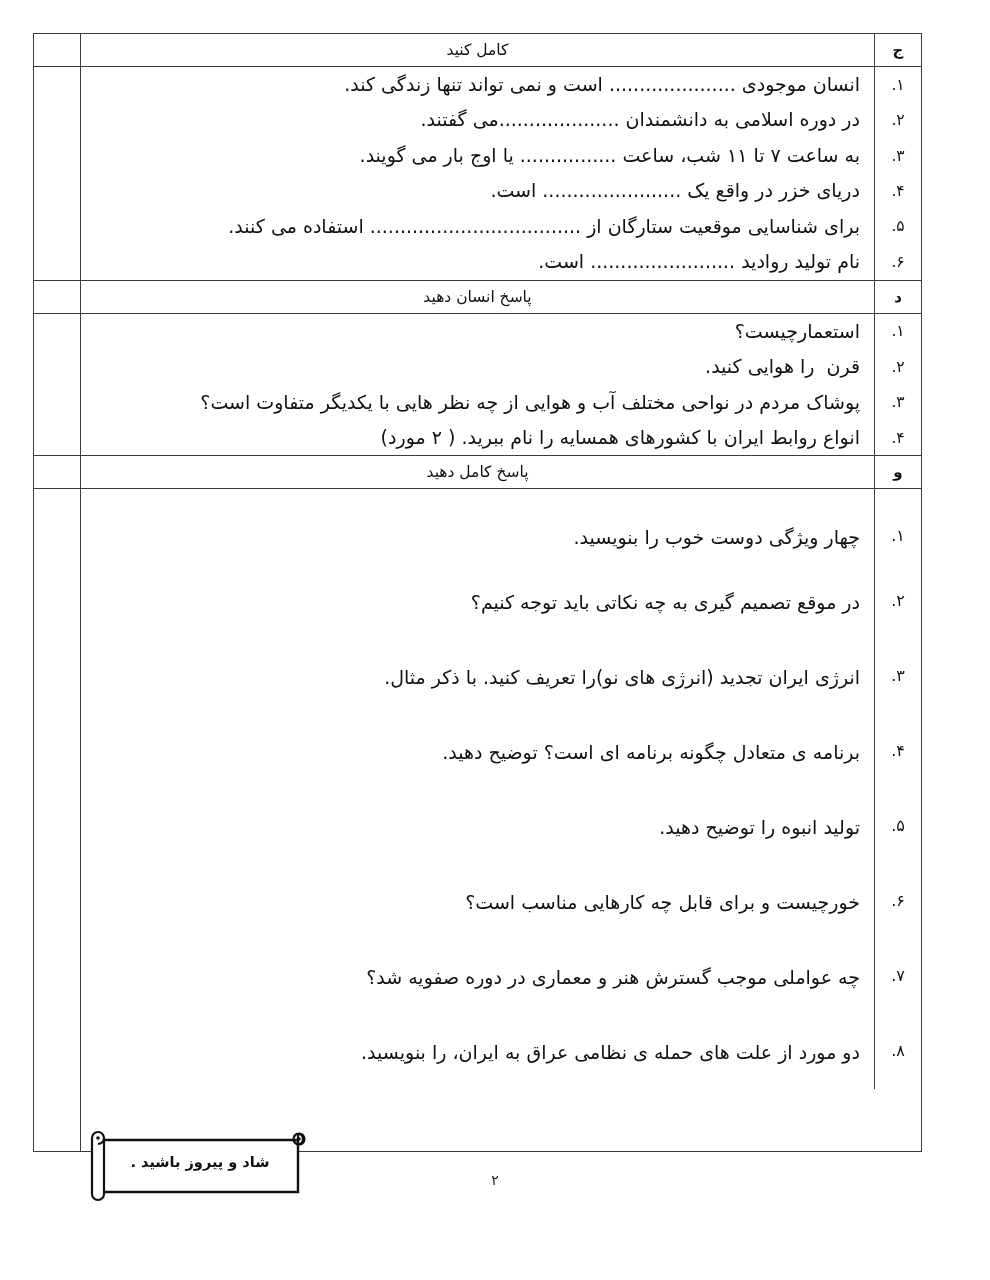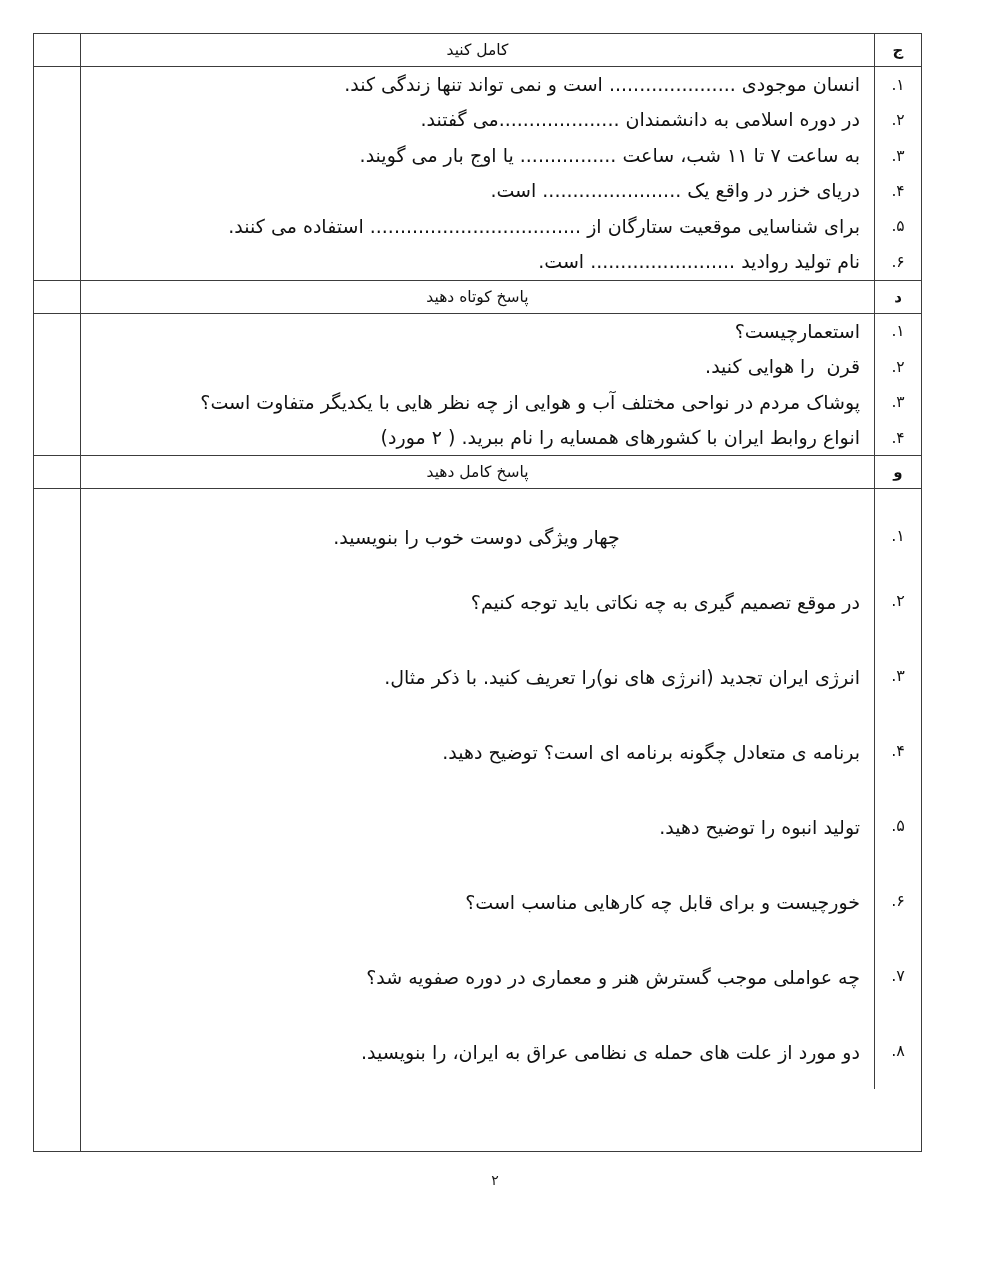--- a/index.html
+++ b/index.html
@@ -106,21 +106,21 @@
   .tight .q-num { font-size: 15.5px; }
   .tight .q-text { padding-top: 3px; padding-bottom: 3px; }
 
   
   .airy .q-row { min-height: 75px; }
   .airy .q-text { padding-top: 24px; }
   .airy .q-num {
     align-items: flex-start;
     padding-top: 27px;
   }
-  .airy .q-row:first-child .q-text { padding-top: 34px; text-align: center; }
+  .airy .q-row:first-child .q-text { padding-top: 34px; }
   .airy .q-row:first-child .q-num { padding-top: 37px; }
 
   .sec-body-letter-cell,
   .sec-body-mark-cell {
     background: #ffffff;
   }
 
   
   .tail-space { height: 62px; }
 
@@ -207,21 +207,21 @@
               <div class="q-row">
                 <div class="q-num">۶.</div>
                 <div class="q-text">نام تولید روادید ........................ است.</div>
               </div>
             </div>
           </td>
           <td class="sec-body-mark-cell"></td>
         </tr>
         <tr>
           <td class="sec-head-letter">د</td>
-          <td class="sec-head-title">پاسخ کوتاه دهید</td>
+          <td class="sec-head-title">پاسخ انسان دهید</td>
           <td class="sec-head-mark"></td>
         </tr>
         <tr>
           <td class="sec-body-cell" colspan="2">
             <div class="q-list tight">
               <div class="q-row">
                 <div class="q-num">۱.</div>
                 <div class="q-text">استعمارچیست؟</div>
               </div>
               <div class="q-row">
@@ -283,17 +283,28 @@
               <div class="tail-space"></div>
             </div>
           </td>
           <td class="sec-body-mark-cell"></td>
         </tr>
       </tbody>
   </table>
 
   <div class="footer">
 
+    <div class="scroll-banner">
+      <svg width="232" height="72" viewBox="0 0 232 72" xmlns="http://www.w3.org/2000/svg">
+        <path d="M14 10 H214 V62 H14 Z" fill="#ffffff" stroke="#111111" stroke-width="2.4"></path>
+        <path d="M214 10 V4 a5 5 0 0 1 5 5 a5 5 0 0 1 -5 5 Z" fill="#ffffff" stroke="#111111" stroke-width="2.2"></path>
+        <ellipse cx="215" cy="9" rx="5.5" ry="5.5" fill="none" stroke="#111111" stroke-width="2.2"></ellipse>
+        <ellipse cx="215" cy="9" rx="1.8" ry="1.8" fill="#111111"></ellipse>
+        <path d="M14 14 a6 6 0 0 0 0 -12 a6 6 0 0 0 -6 6 v56 a6 6 0 0 0 6 6 a6 6 0 0 0 6 -6 V10" fill="#ffffff" stroke="#111111" stroke-width="2.2"></path>
+        <ellipse cx="14" cy="8" rx="1.8" ry="1.8" fill="#111111"></ellipse>
+      </svg>
+      <div class="scroll-text">شاد و پیروز باشید .</div>
+    </div>
 
     <div class="page-number">۲</div>
 
   </div>
 </div>
 
 </body></html>

